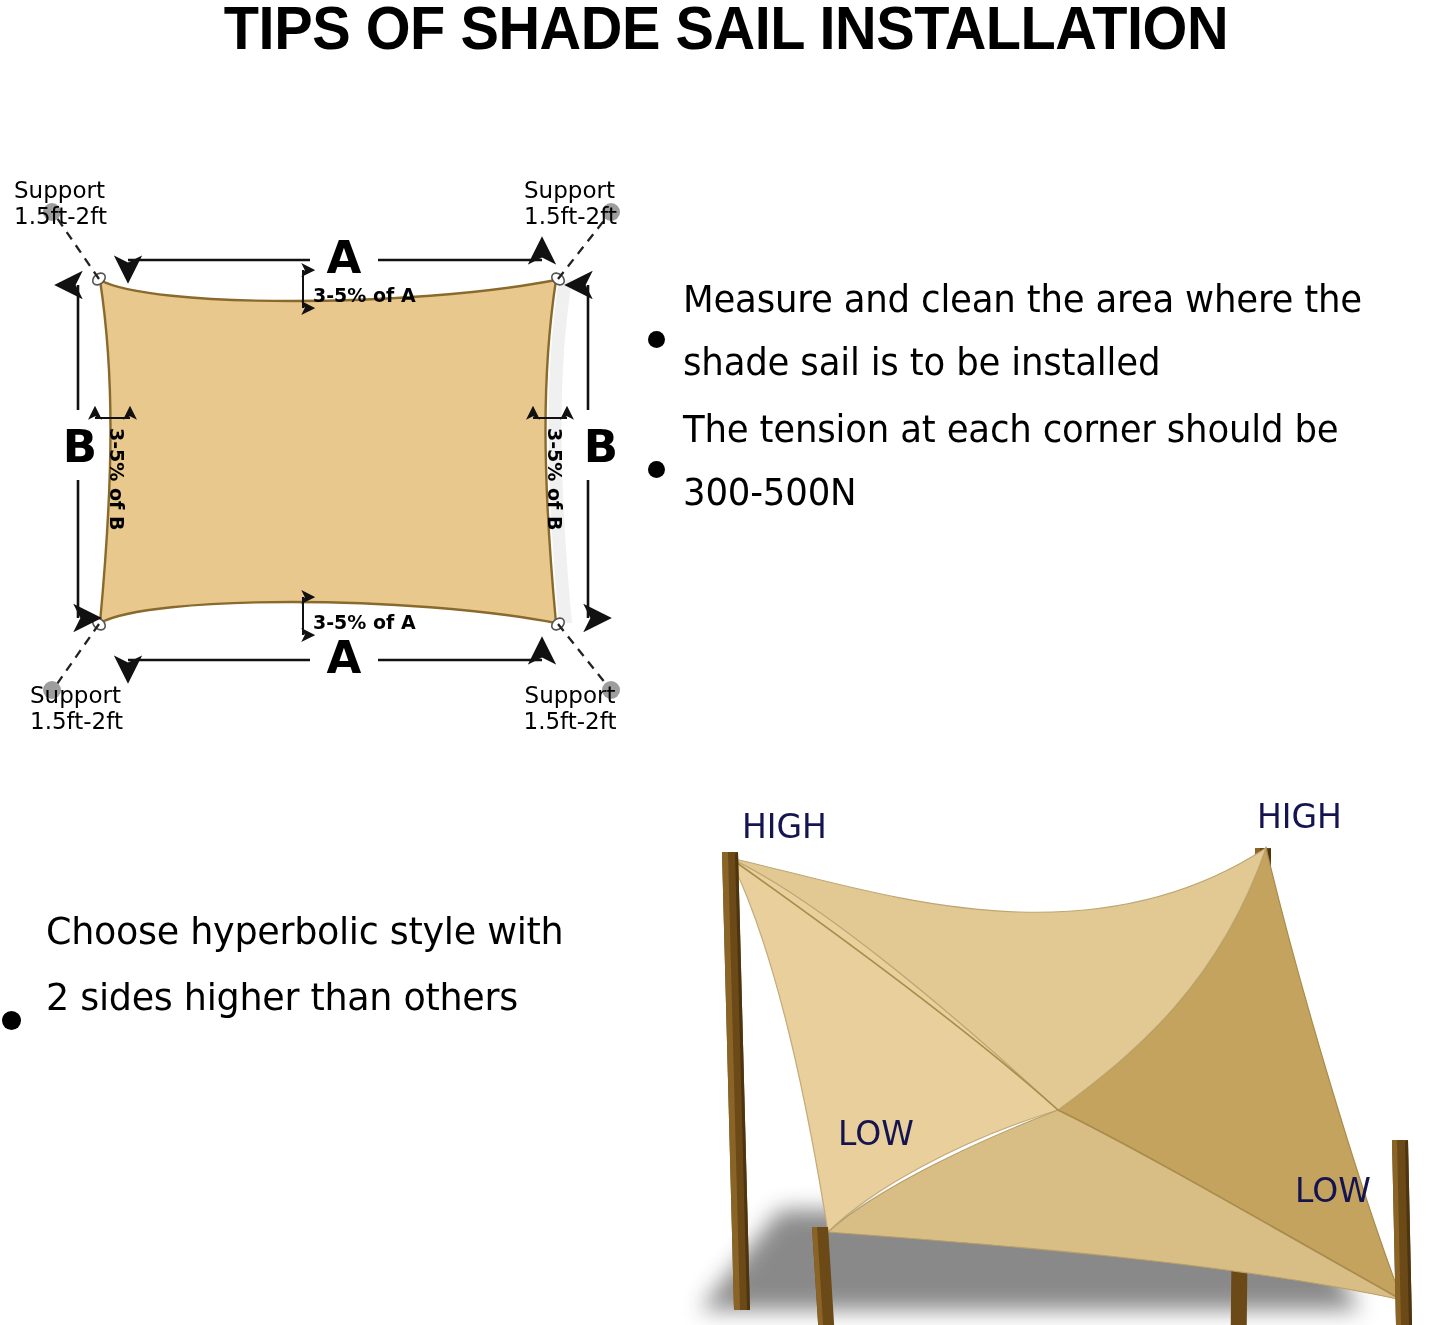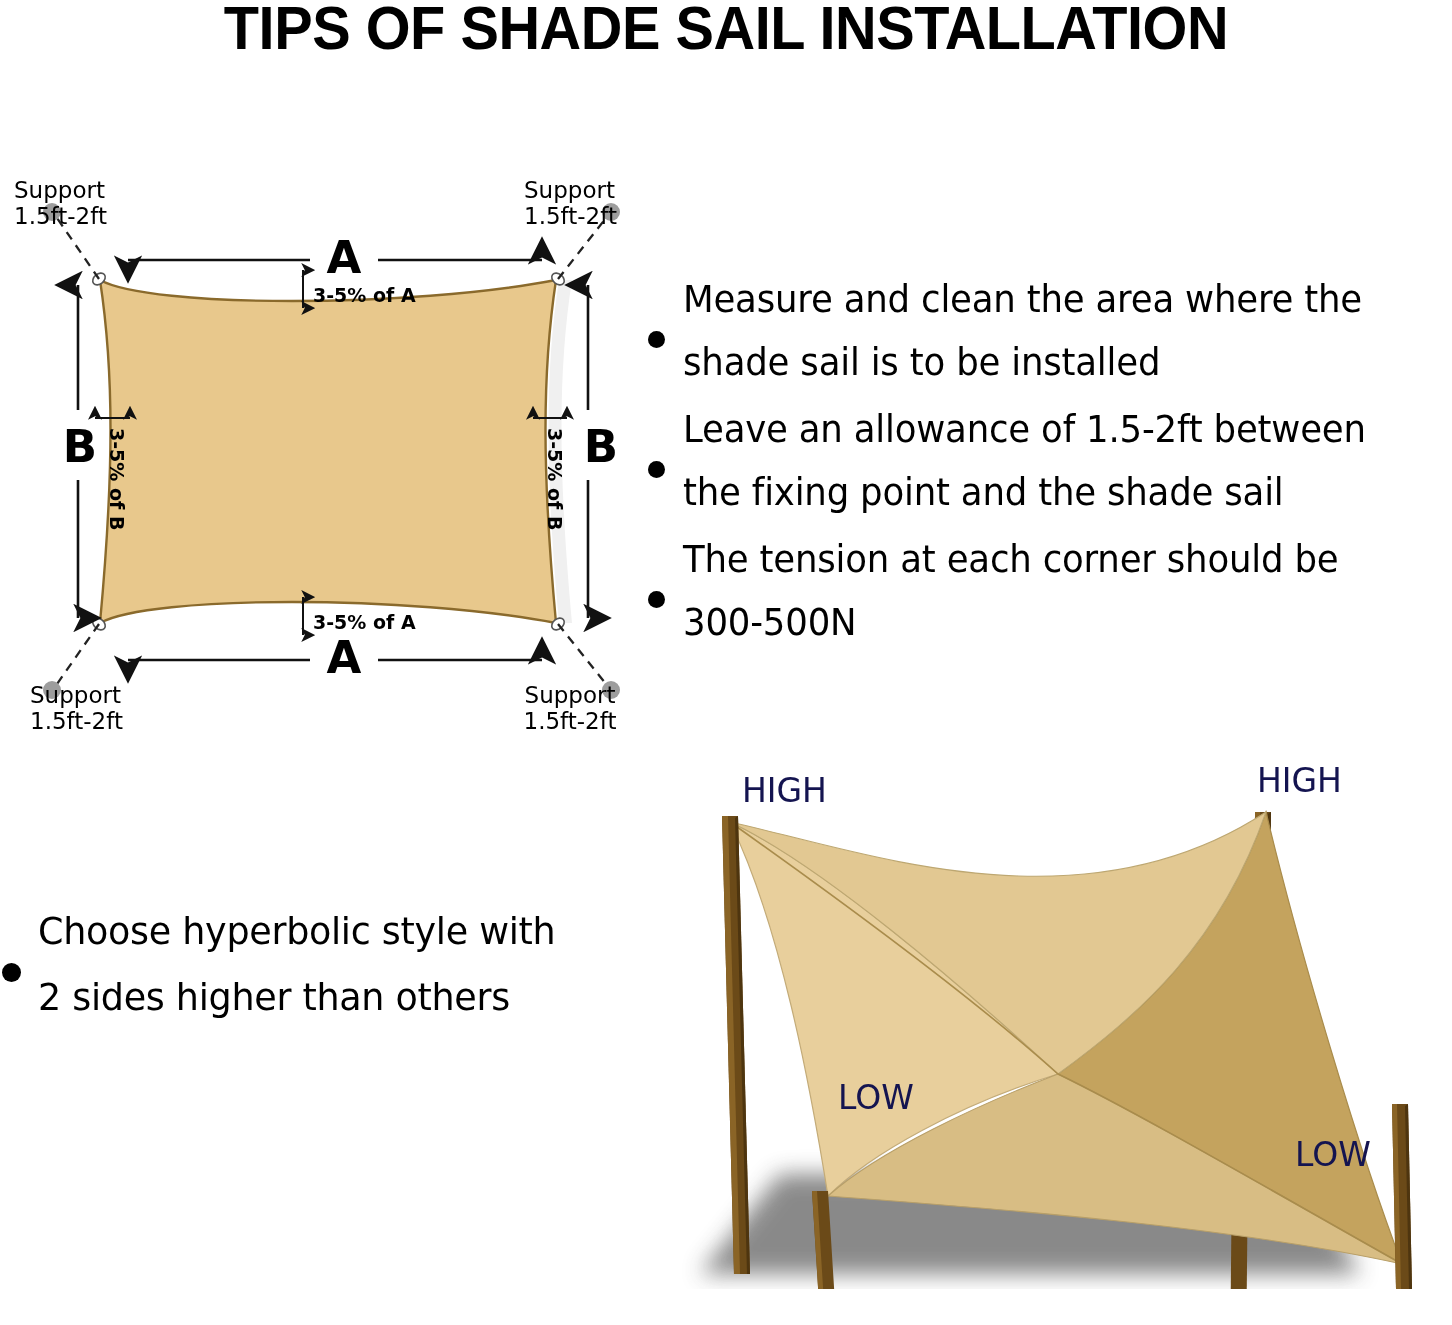--- a/index.html
+++ b/index.html
@@ -76,22 +76,23 @@
 
   
   #style-list {
     position: absolute;
     left: 2px;
     top: 898px;
     width: 630px;
   }
   #style-list .bullet-row {
     display: flex;
-    align-items: center;
+    align-items: flex-end;
     margin-bottom: 4px;
+    gap: 8px;
   }
   #style-list .dot {
     flex: 0 0 auto;
     width: 19px;
     height: 19px;
     border-radius: 50%;
     background: #000;
     margin-top: 17px;
     margin-right: 17px;
   }
@@ -102,21 +103,21 @@
     letter-spacing: -0.3px;
     transform: scaleX(0.96);
     transform-origin: left top;
     white-space: pre-line;
   }
 
   
   #hyperbolic-illustration {
     position: absolute;
     left: 660px;
-    top: 754px;
+    top: 790px;
     width: 792px;
     height: 535px;
   }
   #hyperbolic-illustration svg { display: block; }
 
   .dim-label {
     font-family: "DejaVu Sans", sans-serif;
     font-weight: bold;
   }
 </style>
@@ -213,25 +214,20 @@
 </div>
 
 <div id="tips-list">
   <div class="bullet-row">
     <span class="dot"></span>
     <span class="bullet-text">Measure and clean the area where the
 shade sail is to be installed</span>
   </div>
   <div class="bullet-row">
     <span class="dot"></span>
-    <span class="bullet-text">Leave an allowance of 1.5-2ft between
-the fixing point and the shade sail</span>
-  </div>
-  <div class="bullet-row">
-    <span class="dot"></span>
     <span class="bullet-text">The tension at each corner should be
 300-500N</span>
   </div>
 </div>
 
 <div id="style-list">
   <div class="bullet-row">
     <span class="dot"></span>
     <span class="bullet-text">Choose hyperbolic style with
 2 sides higher than others</span>

